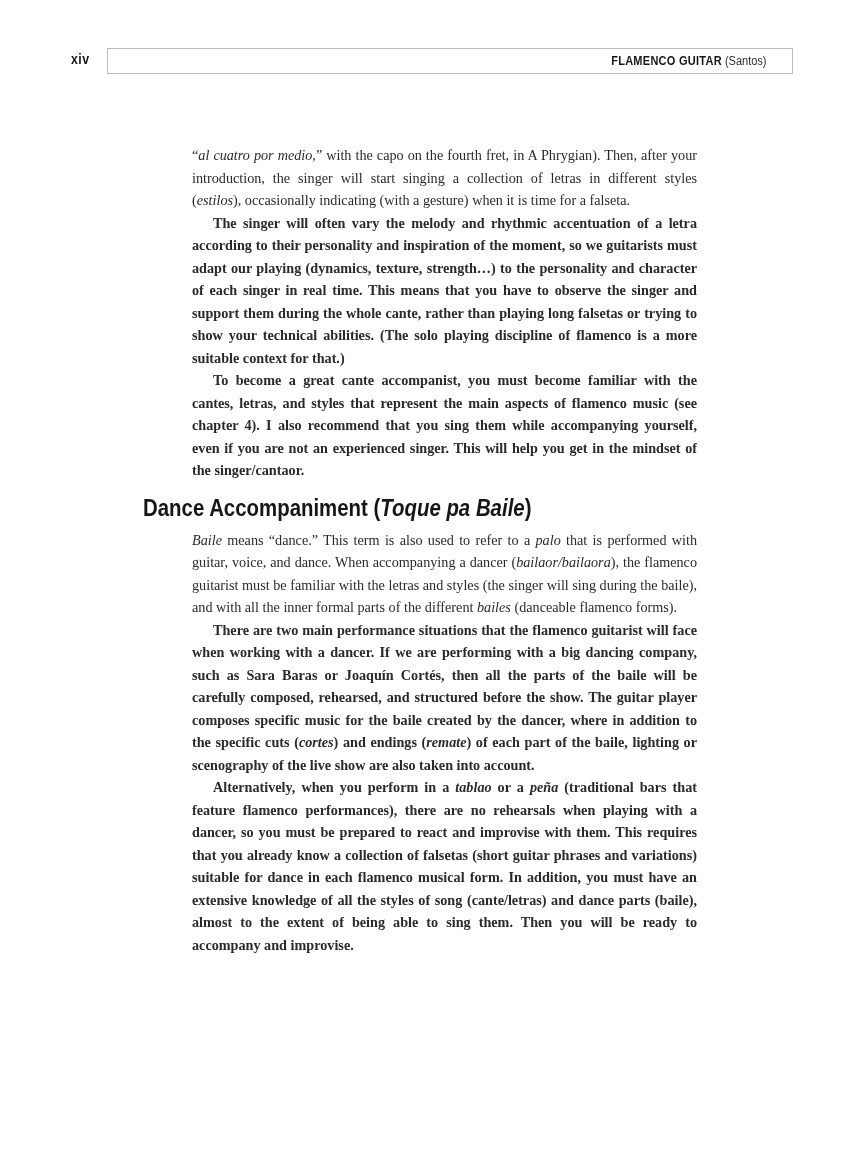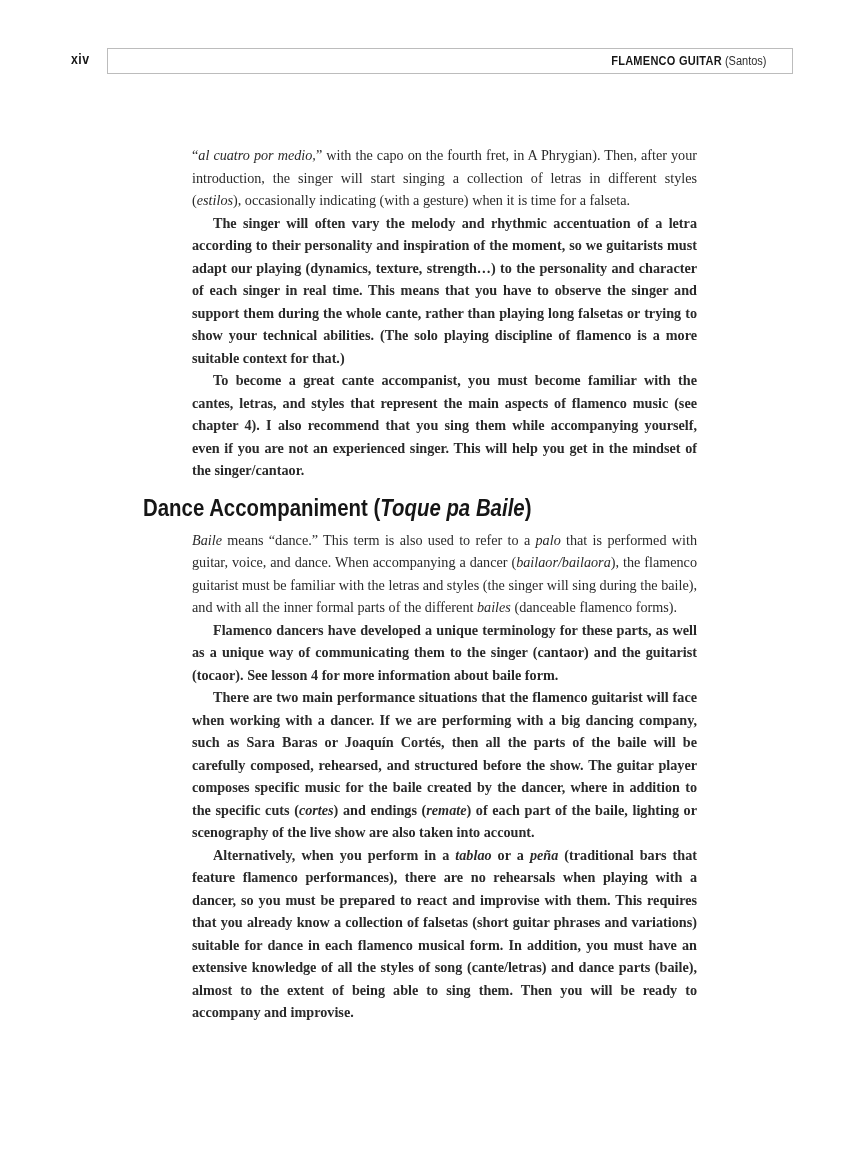--- a/index.html
+++ b/index.html
@@ -91,18 +91,17 @@
   <div class="head-box">
     <span class="head-text"><span class="title">FLAMENCO GUITAR</span> <span class="author">(Santos)</span></span>
   </div>
 
   <main class="body-col" id="content">
       <p><span>“</span><em>al cuatro por medio,</em><span>” with the capo on the fourth fret, in A Phrygian). Then, after your introduction, the singer will start singing a collection of letras in different styles (</span><em>estilos</em><span>), occasionally indicating (with a gesture) when it is time for a falseta.</span></p>
       <p class="indent"><span>The singer will often vary the melody and rhythmic accentuation of a letra according to their personality and inspiration of the moment, so we guitarists must adapt our playing (dynamics, texture, strength…) to the personality and character of each singer in real time. This means that you have to observe the singer and support them during the whole cante, rather than playing long falsetas or trying to show your technical abilities. (The solo playing discipline of flamenco is a more suitable context for that.)</span></p>
       <p class="indent"><span>To become a great cante accompanist, you must become familiar with the cantes, letras, and styles that represent the main aspects of flamenco music (see chapter 4). I also recommend that you sing them while accompanying yourself, even if you are not an experienced singer. This will help you get in the mindset of the singer/cantaor.</span></p>
       <h1><span>Dance Accompaniment (</span><em>Toque pa Baile</em><span>)</span></h1>
       <p><em>Baile</em><span> means “dance.” This term is also used to refer to a </span><em>palo</em><span> that is performed with guitar, voice, and dance. When accompanying a dancer (</span><em>bailaor/bailaora</em><span>), the flamenco guitarist must be familiar with the letras and styles (the singer will sing during the baile), and with all the inner formal parts of the different </span><em>bailes</em><span> (danceable flamenco forms).</span></p>
-      <p class="indent"><span>Flamenco dancers have developed a unique terminology for these parts, as well as a unique way of communicating them to the singer (cantaor) and the guitarist (tocaor). See lesson 4 for more information about baile form.</span></p>
       <p class="indent"><span>There are two main performance situations that the flamenco guitarist will face when working with a dancer. If we are performing with a big dancing company, such as Sara Baras or Joaquín Cortés, then all the parts of the baile will be carefully composed, rehearsed, and structured before the show. The guitar player composes specific music for the baile created by the dancer, where in addition to the specific cuts (</span><em>cortes</em><span>) and endings (</span><em>remate</em><span>) of each part of the baile, lighting or scenography of the live show are also taken into account.</span></p>
       <p class="indent"><span>Alternatively, when you perform in a </span><em>tablao</em><span> or a </span><em>peña</em><span> (traditional bars that feature flamenco performances), there are no rehearsals when playing with a dancer, so you must be prepared to react and improvise with them. This requires that you already know a collection of falsetas (short guitar phrases and variations) suitable for dance in each flamenco musical form. In addition, you must have an extensive knowledge of all the styles of song (cante/letras) and dance parts (baile), almost to the extent of being able to sing them. Then you will be ready to accompany and improvise.</span></p>
     </main>
 
 </div>
 
 </body></html>

